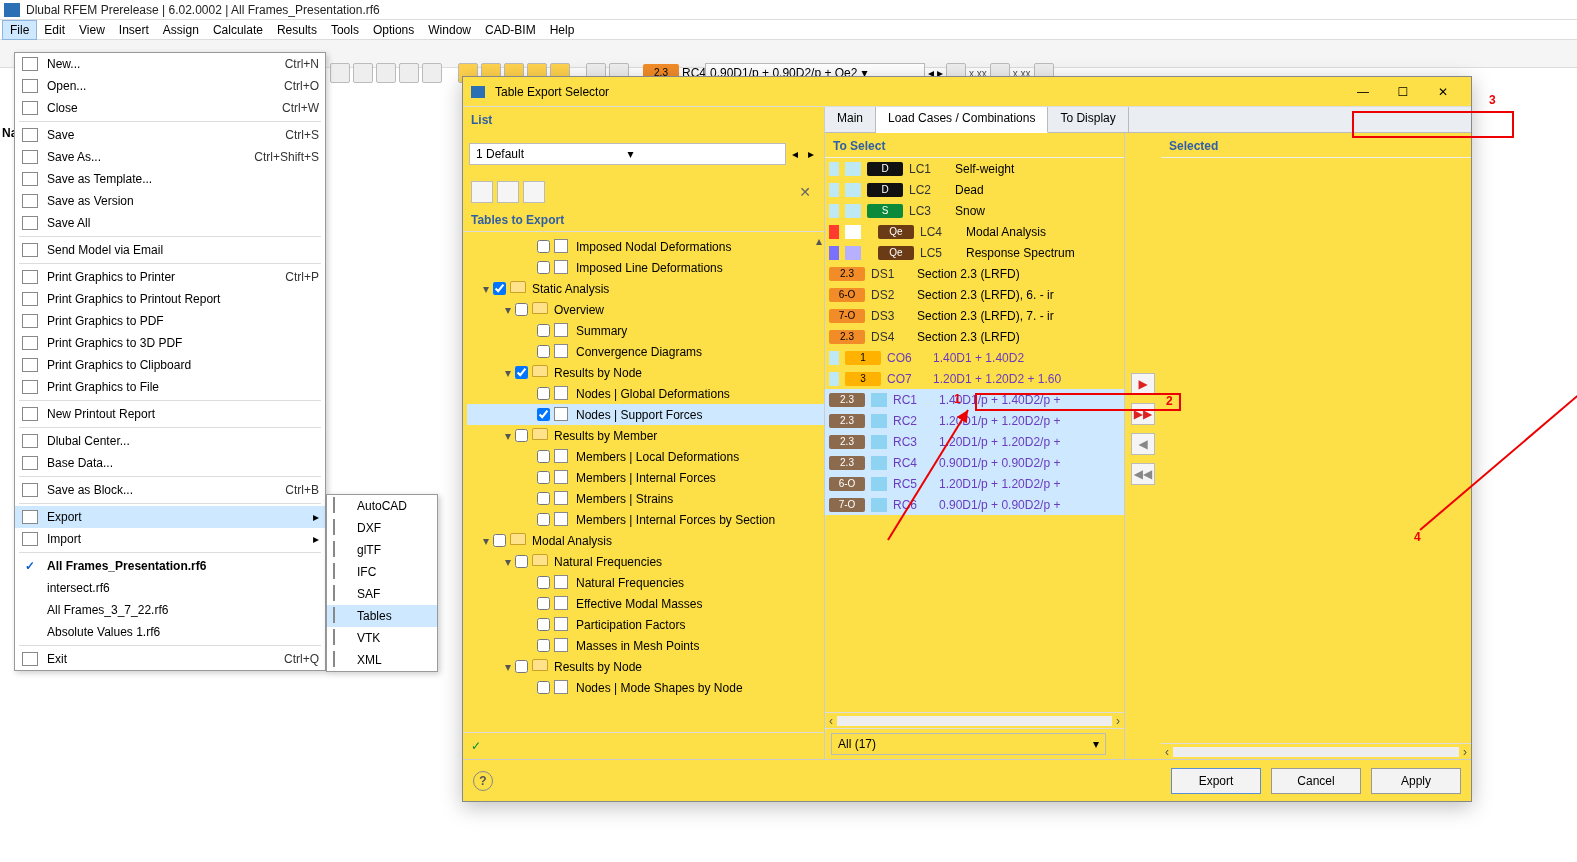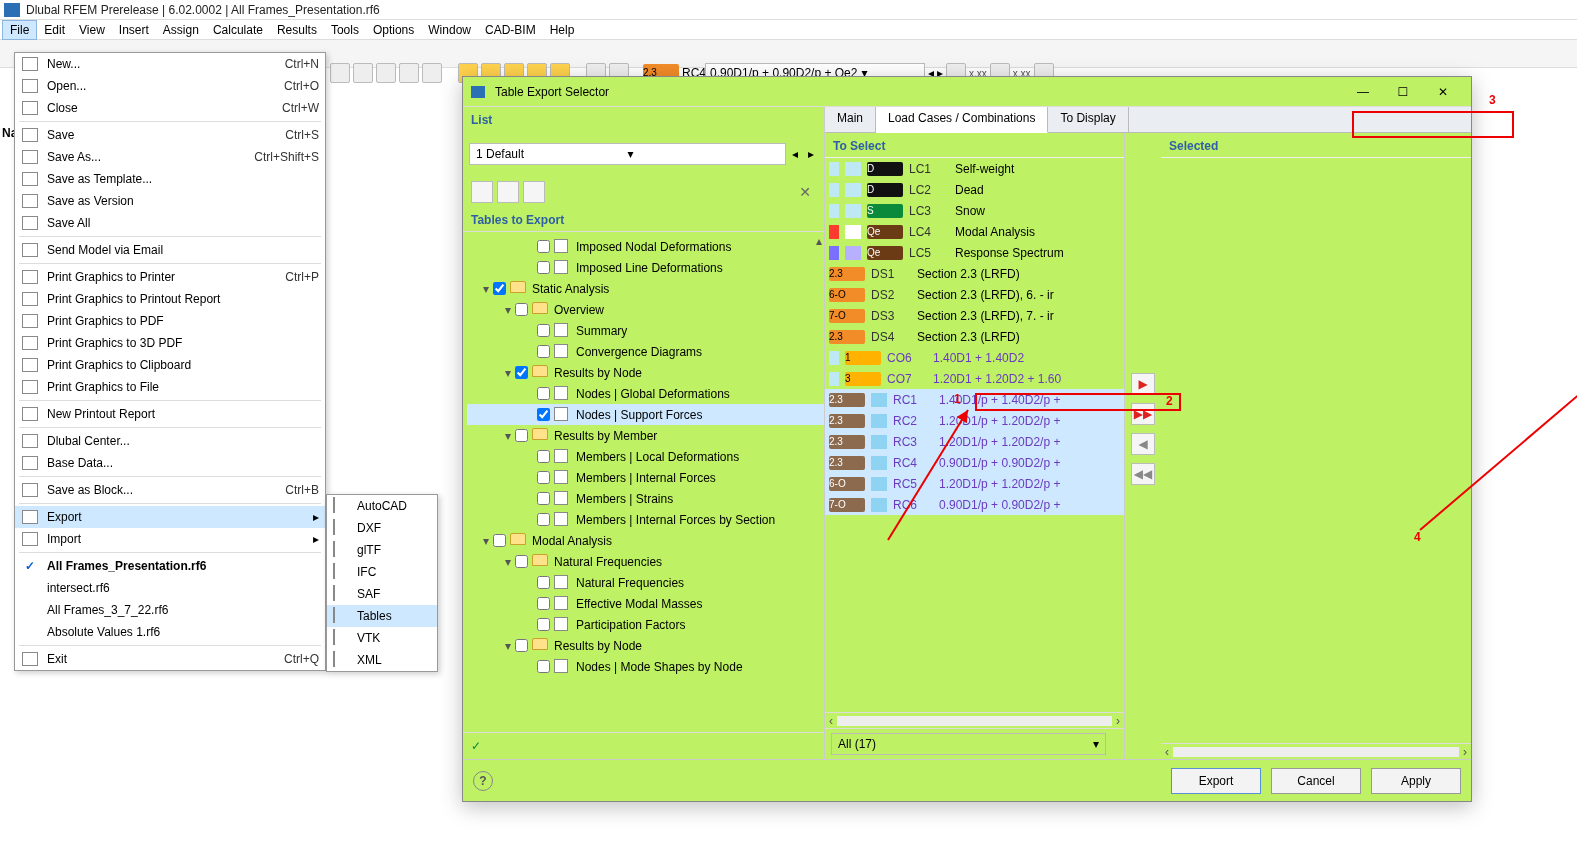--- a/index.html
+++ b/index.html
@@ -41,21 +41,21 @@
 
 
 .toolbar2 { position:absolute; left:326px; top:56px; height:34px; display:flex; align-items:center; gap:3px; padding:0 4px;}
 .toolbar2 .tb-icon { background:#eee;}
 .tb-dd { height:20px; border:1px solid #bbb; background:#fff; padding:0 4px; display:flex; align-items:center; gap:4px;}
 
 
 .nav-label { position:absolute; left:2px; top:126px; font-weight:bold; }
 
 
-.dialog { position: absolute; left: 462px; top: 76px; width: 1010px; height: 726px; background: #bef264; border: 1px solid #888; box-shadow: 0 5px 20px rgba(0,0,0,0.25); z-index: 20; display:flex; flex-direction:column;}
+.dialog { position: absolute; left: 462px; top: 76px; width: 1010px; height: 726px; background: #fde047; border: 1px solid #888; box-shadow: 0 5px 20px rgba(0,0,0,0.25); z-index: 20; display:flex; flex-direction:column;}
 .dlg-title { height: 30px; display: flex; align-items: center; padding: 0 8px; border-bottom: 1px solid #ddd; }
 .dlg-title .spacer { flex:1; }
 .dlg-title .wbtn { width: 40px; text-align: center; }
 .dlg-body { flex:1; display:flex; }
 .dlg-left { width: 362px; border-right:1px solid #ccc; display:flex; flex-direction:column; }
 .dlg-right { flex:1; display:flex; flex-direction:column; }
 
 .section-head { color:#2f5fa6; font-weight:600; padding:6px 8px 4px; }
 .list-dd { margin:4px 8px; height:22px; border:1px solid #bbb; background:#fff; display:flex; align-items:center; padding:0 6px; }
 .list-dd span{flex:1;}
@@ -83,24 +83,24 @@
 
 .right-cols { flex:1; display:flex; }
 .col-select { width:300px; display:flex; flex-direction:column; border-right:1px solid #ccc; }
 .col-mid { width:36px; display:flex; flex-direction:column; align-items:center; justify-content:flex-start; padding-top:240px; gap:8px;}
 .col-selected { flex:1; display:flex; flex-direction:column; }
 
 .subhead { color:#2f5fa6; font-weight:700; padding:6px 8px 4px;}
 .listbox { flex:1; overflow:auto; border-top:1px solid #eee; position:relative;}
 .lrow { display:flex; align-items:center; height:21px; padding-left:4px; gap:6px; }
 .lrow.sel { background:#cde8ff; }
-.badge { width:36px; text-align:left; color:#fff; font-size:10px; height:14px; line-height:14px; border-radius:2px;}
+.badge { width:36px; text-align:center; color:#fff; font-size:10px; height:14px; line-height:14px; border-radius:2px;}
 .badge.D { background:#111; }
 .badge.S { background:#0a8a3a; }
-.badge.Qe { background:#6b3b16; }
+.badge.Qe { background:#6b3b16;margin-left:11px; }
 .badge.num { background:#ffb300; color:#000; }
 .badge.onum { background:#f28c28; color:#000; width:36px;}
 .badge.brown { background:#8c6a4e; color:#fff;}
 .chip { width:16px; height:14px;}
 .bar1{width:10px;height:14px;}
 .desc { flex:1; white-space:nowrap; overflow:hidden; text-overflow:ellipsis;}
 .desc.purple{color:#6a3bbf;}
 .lcid { width:40px; color:#333; }
 .lcid.purple{color:#6a3bbf;}
 
@@ -548,20 +548,27 @@
             <span>Effective Modal Masses</span>
           </div>
           <div class="treerow">
             <span class="ind" style="width: 56px;"></span>
             <span class="exp"></span>
             <input type="checkbox" style="">
             <span class="ticon"><span class="doc-icon"></span></span>
             <span>Participation Factors</span>
           </div>
           <div class="treerow">
+            <span class="ind" style="width: 56px;"></span>
+            <span class="exp"></span>
+            <input type="checkbox" style="">
+            <span class="ticon"><span class="doc-icon"></span></span>
+            <span>Masses in Mesh Points</span>
+          </div>
+          <div class="treerow">
             <span class="ind" style="width: 34px;"></span>
             <span class="exp">▾</span>
             <input type="checkbox" style="">
             <span class="ticon"><span class="folder-icon"></span></span>
             <span>Results by Node</span>
           </div>
           <div class="treerow">
             <span class="ind" style="width: 56px;"></span>
             <span class="exp"></span>
             <input type="checkbox" style="">

